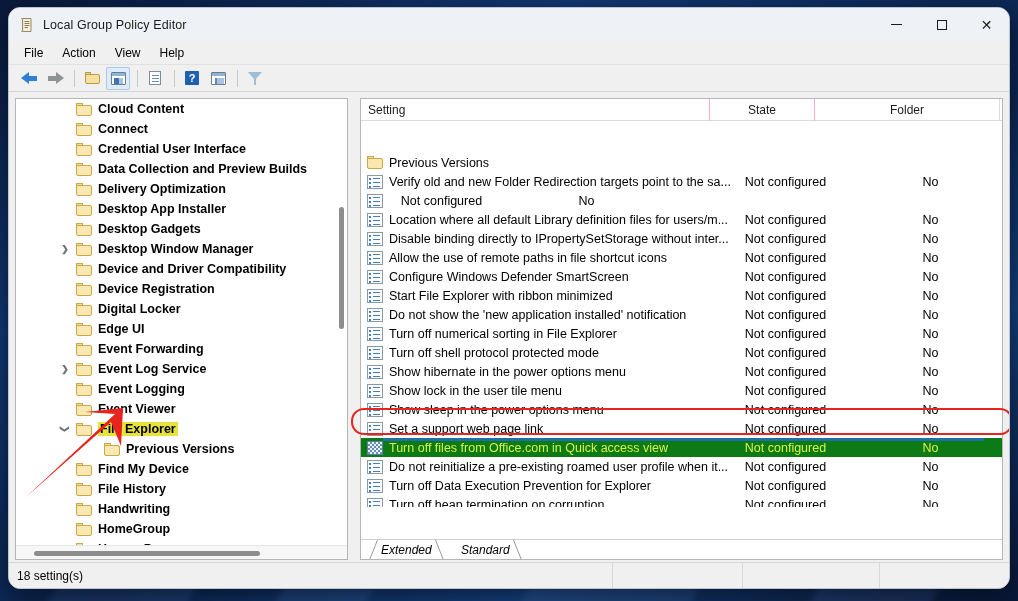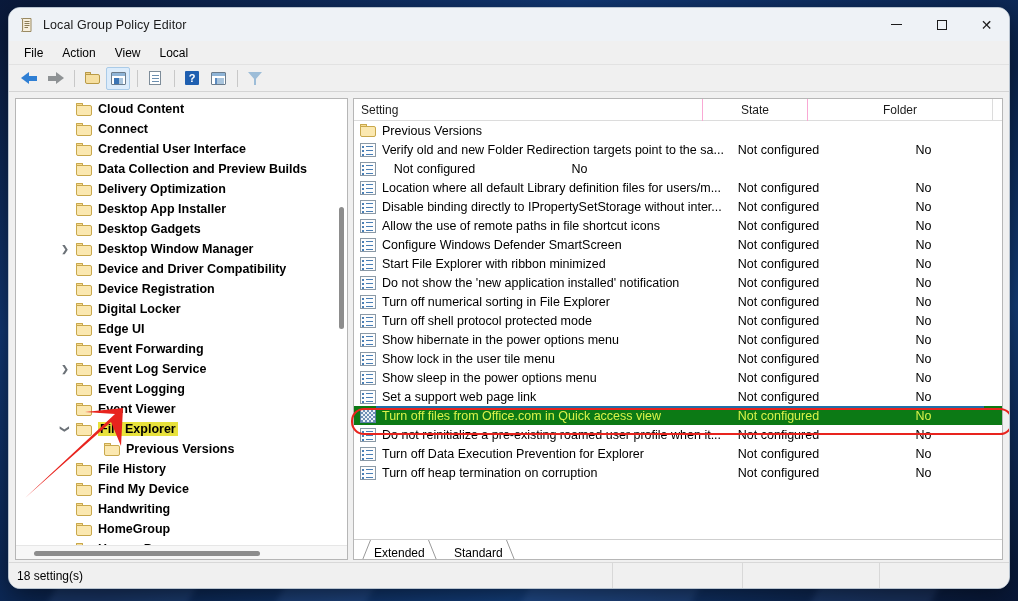--- a/index.html
+++ b/index.html
@@ -112,22 +112,22 @@
   
   #content {
     position: absolute; left: 0; right: 0; top: 84px; bottom: 26px;
     display: flex; background: #f0f0f0; padding: 6px 6px 2px 6px;
   }
   #left-pane {
     width: 333px; background: #fff; border: 1px solid #b6b6b6;
     position: relative; overflow: hidden; flex: 0 0 auto; font-weight: bold;
   }
   #right-pane {
-    flex: 1 1 auto; margin-left: 5px; background: #fff; border: 1px solid #b6b6b6;
-    position: relative; overflow: hidden; display: flex; flex-direction: column;
+    flex: 1 1 auto; margin-left: 12px; background: #fff; border: 1px solid #b6b6b6;
+    position: relative; overflow: hidden; display: flex; flex-direction: column; gap: 32px;
   }
 
   
   #tree { position: absolute; left: 0; top: 0; right: 0; bottom: 14px; overflow: hidden; }
   .tnode {
     height: 20px; display: flex; align-items: center;
     font-size: 12.5px; color: #000; white-space: nowrap;
     padding-left: 60px;
   }
   .tnode.indent2 { padding-left: 88px; }
@@ -221,21 +221,21 @@
   
   #red-arrow { position: absolute; left: 10px; top: 398px; width: 130px; height: 96px; z-index: 40; }
 
   
   #tabs {
     height: 20px; flex: 0 0 auto; position: relative; background: #fff;
     border-top: 1px solid #cfcfcf;
   }
   .tab {
     position: absolute; top: 0; height: 20px; font-size: 12px; color: #000;
-    display: flex; align-items: flex-end; padding: 0 4px;
+    display: flex; align-items: center; padding: 0 4px; font-style: italic;
   }
   .tab .slant-l, .tab .slant-r {
     position: absolute; top: 0; width: 9px; height: 20px;
   }
   .tab .slant-l { left: -8px; }
   .tab .slant-r { right: -8px; }
   #tab-extended { left: 16px; }
   #tab-standard { left: 96px; }
 
   
@@ -281,21 +281,21 @@
       <div class="wbtn close">
           <span class="glyph-close">✕</span>
         </div>
     </div>
   </div>
 
   <div id="menubar">
     <div class="menu-item">File</div>
     <div class="menu-item">Action</div>
     <div class="menu-item">View</div>
-    <div class="menu-item">Local</div>
+    <div class="menu-item">Help</div>
   </div>
 
   <div id="toolbar">
     <div class="tb-btn">
       <span class="arrow-ico arr-back">
           <span class="head"></span>
           <span class="tail"></span>
         </span>
     </div>
     <div class="tb-btn">
@@ -488,29 +488,29 @@
               <span class="b"></span>
             </span>
             <span class="tlabel">Previous Versions</span>
           </div>
           <div class="tnode">
             <span class="tchev hidden">❯</span>
             <span class="tfold">
               <span class="t"></span>
               <span class="b"></span>
             </span>
+            <span class="tlabel">Find My Device</span>
+          </div>
+          <div class="tnode">
+            <span class="tchev hidden">❯</span>
+            <span class="tfold">
+              <span class="t"></span>
+              <span class="b"></span>
+            </span>
             <span class="tlabel">File History</span>
-          </div>
-          <div class="tnode">
-            <span class="tchev hidden">❯</span>
-            <span class="tfold">
-              <span class="t"></span>
-              <span class="b"></span>
-            </span>
-            <span class="tlabel">Find My Device</span>
           </div>
           <div class="tnode">
             <span class="tchev hidden">❯</span>
             <span class="tfold">
               <span class="t"></span>
               <span class="b"></span>
             </span>
             <span class="tlabel">Handwriting</span>
           </div>
           <div class="tnode">

